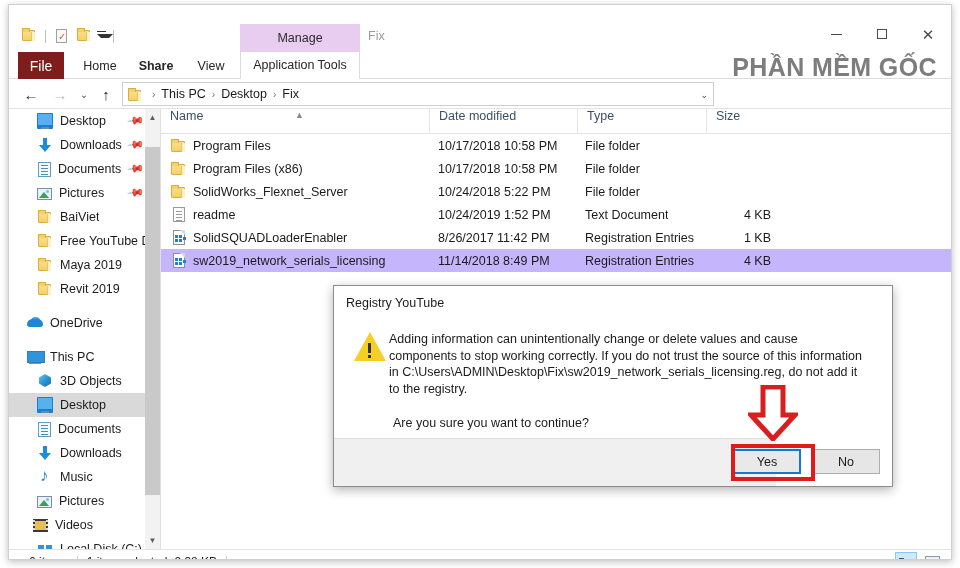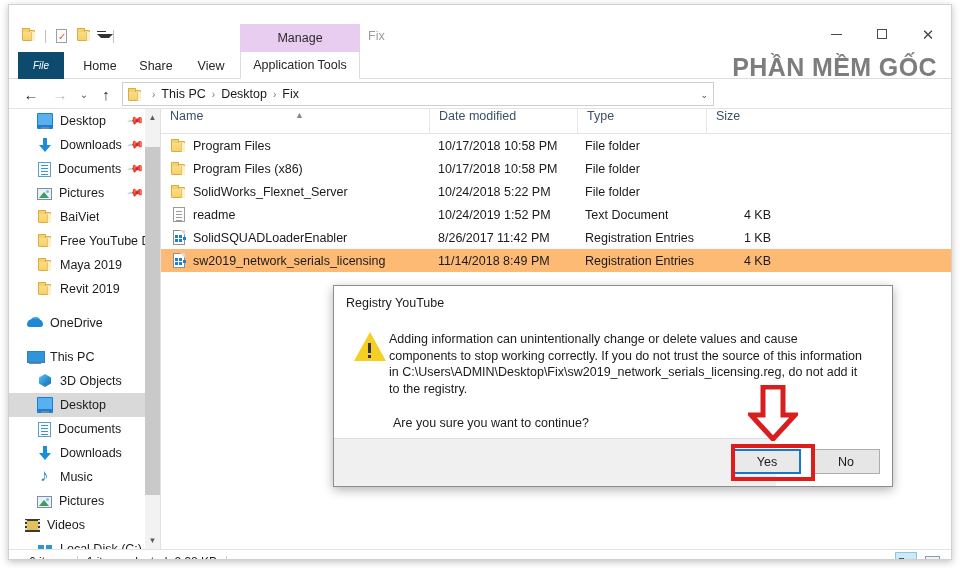--- a/index.html
+++ b/index.html
@@ -116,24 +116,23 @@
   
   .ribbon {
     position: relative;
     height: 27px;
     background: #ffffff;
     border-bottom: 1px solid #dcdcdc;
   }
   .rb-file {
     position: absolute; left: 9px; top: 0;
     width: 46px; height: 27px;
-    background: #0c4a6e; color: #ffffff;
+    background: #7f1d1d; color: #ffffff;
     display: flex; align-items: center; justify-content: center;
-    font-size: 10px;
-    font-style: italic;
+    font-size: 14px;
   }
   .rb-tab {
     position: absolute; top: 0; height: 27px;
     display: flex; align-items: center; justify-content: center;
     font-size: 12.5px; color: #262626;
   }
   .rb-tab.ctx {
     border-left: 1px solid #dcdcdc;
     border-right: 1px solid #dcdcdc;
     border-bottom: 1px solid #ffffff;
@@ -358,21 +357,21 @@
     position: absolute; left: 134px; top: 1px;
     font-size: 9px; color: #8a8a8a;
   }
   .rows { position: relative; }
   .frow {
     position: relative;
     height: 23px;
     display: flex; align-items: center;
     font-size: 12.5px; color: #1b1b1b;
   }
-  .frow.sel { background: #fdba74; }
+  .frow.sel { background: #c4b5fd; }
   .cell { position: absolute; white-space: nowrap; overflow: hidden; }
   .c-name { left: 32px; }
   .c-date { left: 277px; color: #1b1b1b; }
   .c-type { left: 424px; }
   .c-size { left: 548px; width: 62px; text-align: right; }
   .f-ico { position: absolute; left: 9px; top: 3px; width: 17px; height: 17px; }
   .ico-folder .fg2 {
     position: absolute; left: 1px; top: 4px; width: 14px; height: 11px;
     background: linear-gradient(#fcdf8c, #f6d169);
     border: 1px solid #d8ae44; border-radius: 0 1px 1px 1px;
@@ -567,21 +566,21 @@
       </div>
     </div>
 
     <div class="ribbon">
       <div class="rb-file">
         <span>File</span>
       </div>
       <div class="rb-tab" style="left:63px; width:56px;">
         <span>Home</span>
       </div>
-      <div class="rb-tab" style="left:119px; width:56px;">
+      <div class="rb-tab" style="left:119px; width:56px;font-weight:bold;">
         <span>Share</span>
       </div>
       <div class="rb-tab" style="left:175px; width:54px;">
         <span>View</span>
       </div>
       <div class="rb-tab ctx" style="left:231px; width:120px;">
         <span>Application Tools</span>
       </div>
     </div>
 
@@ -697,21 +696,21 @@
           <div class="nav-row" style="padding-left:28px;">
             <span class="nv-ico ic-music"></span>
             <span class="lbl">Music</span>
           </div>
 
           <div class="nav-row" style="padding-left:28px;">
             <span class="nv-ico ic-pic"></span>
             <span class="lbl">Pictures</span>
           </div>
 
-          <div class="nav-row" style="padding-left:16px;">
+          <div class="nav-row" style="padding-left:16px;margin-left:8px;">
             <span class="nv-ico ic-video"></span>
             <span class="lbl">Videos</span>
           </div>
 
           <div class="nav-row" style="padding-left:28px;">
             <span class="nv-ico ic-disk"></span>
             <span class="lbl">Local Disk (C:)</span>
           </div>
 
         </div>

